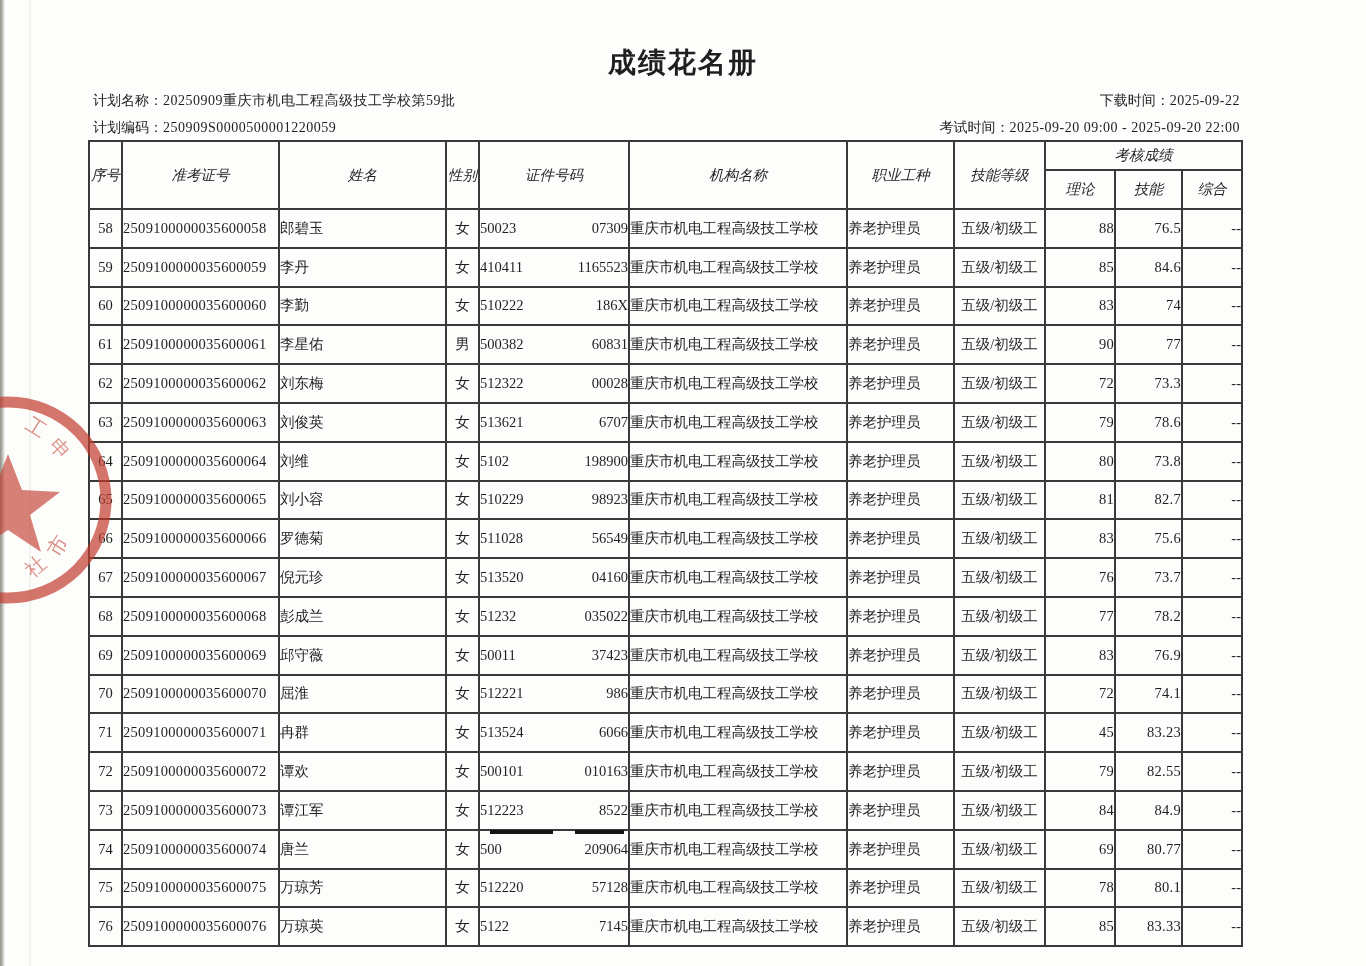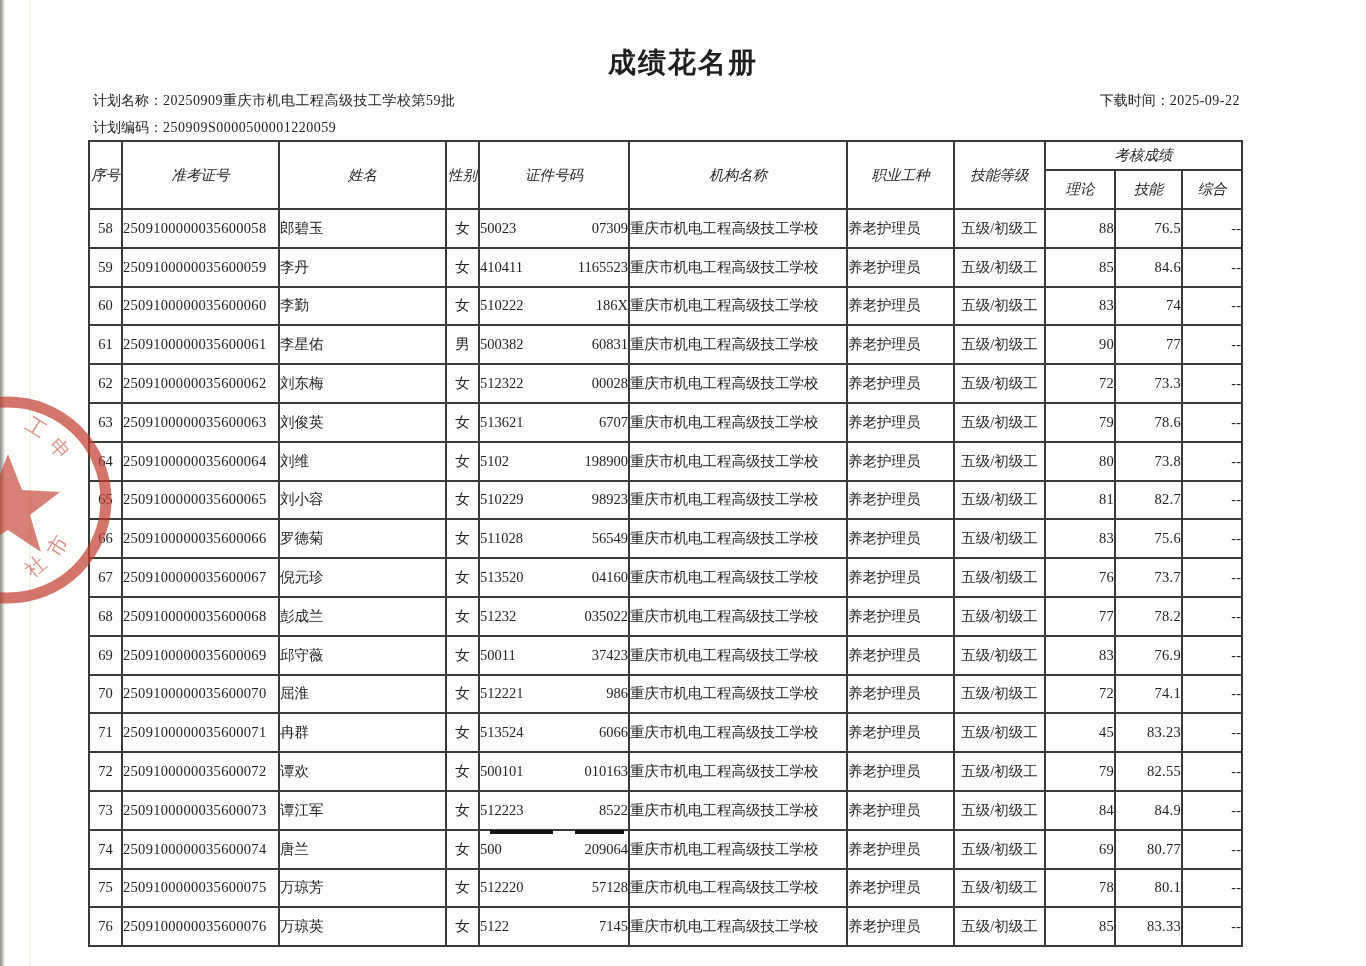--- a/index.html
+++ b/index.html
@@ -62,20 +62,23 @@
 
 <div class="meta-line meta-1">
   <span>计划名称：</span><span class="v">20250909重庆市机电工程高级技工学校第59批</span>
   <span class="meta-right">
     <span>下载时间：</span><span class="v">2025-09-22</span>
   </span>
 </div>
 
 <div class="meta-line meta-2">
   <span>计划编码：</span><span class="v">250909S0000500001220059</span>
+  <span class="meta-right">
+    <span>考试时间：</span><span class="v">2025-09-20 09:00 - 2025-09-20 22:00</span>
+  </span>
 </div>
 
 <table class="roster">
   <colgroup>
     <col style="width:33px">
       <col style="width:157px">
       <col style="width:167px">
     <col style="width:33px">
       <col style="width:150px">
       <col style="width:218px">

